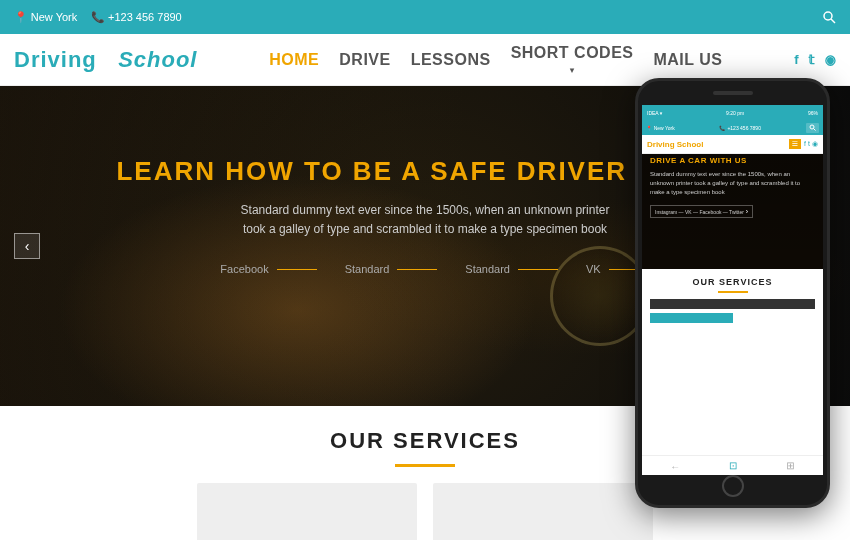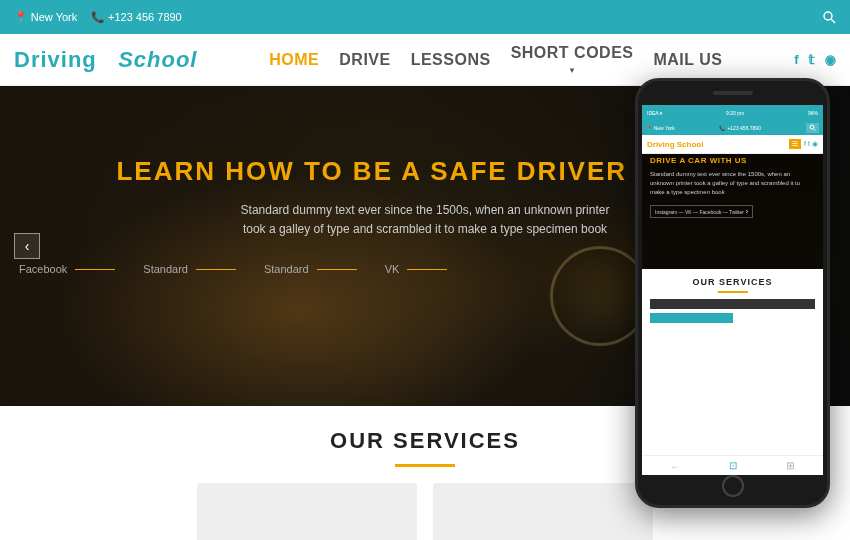--- a/index.html
+++ b/index.html
@@ -103,20 +103,21 @@
     }
     .hero-subtitle {
       font-size: 12px;
       color: #ccc;
       max-width: 380px;
       margin: 0 auto 24px;
       line-height: 1.6;
     }
     .hero-social {
       display: flex;
+      justify-content: center;
       gap: 28px;
       margin-top: 20px;
       margin-left: 19px;
     }
     .hero-social-item {
       display: flex;
       align-items: center;
       gap: 8px;
       font-size: 11px;
       color: #aaa;

